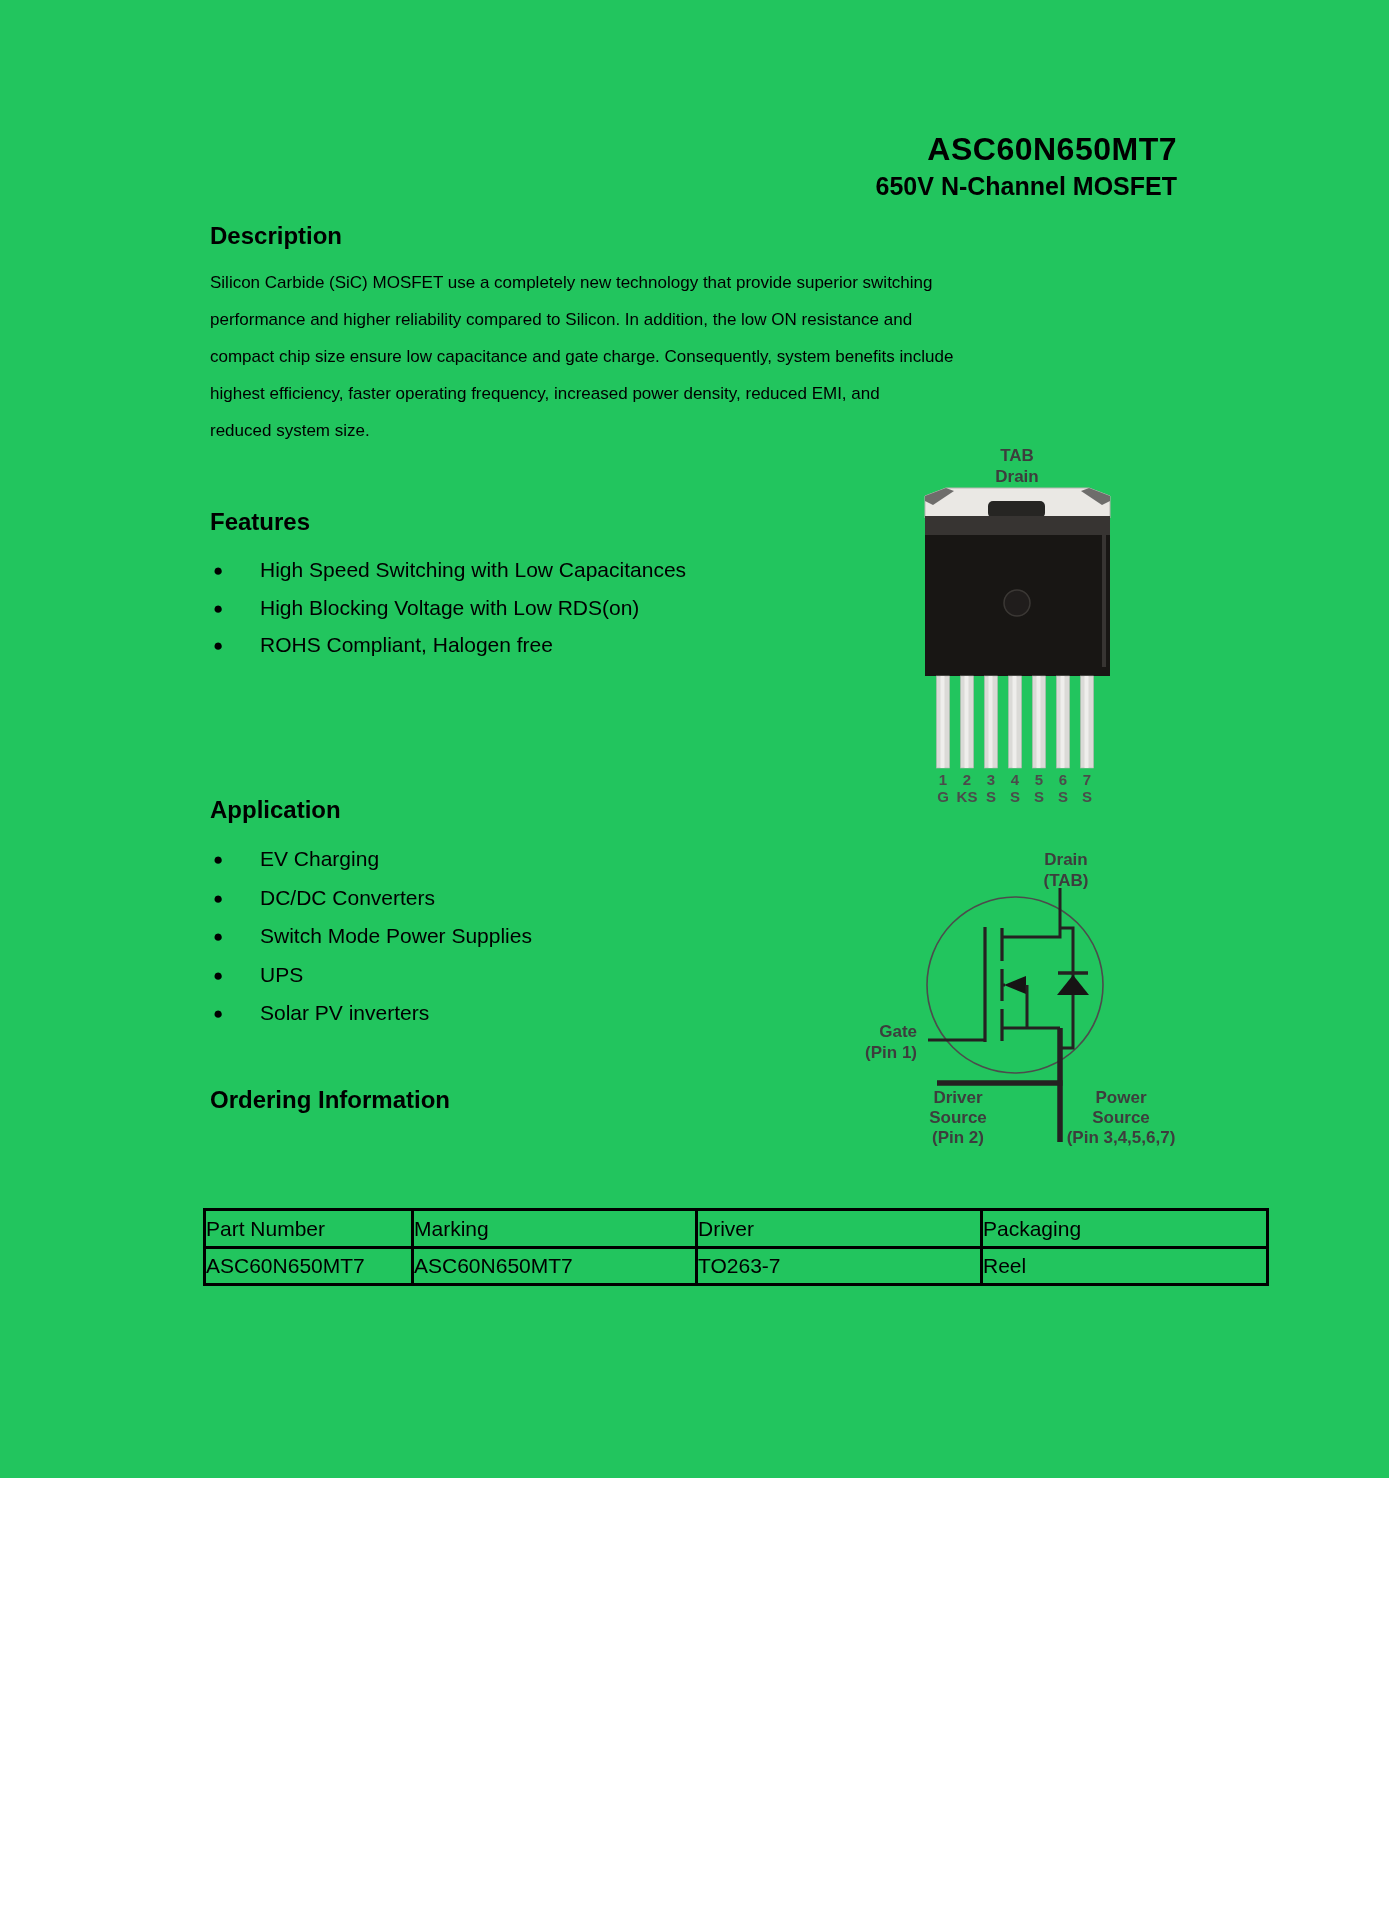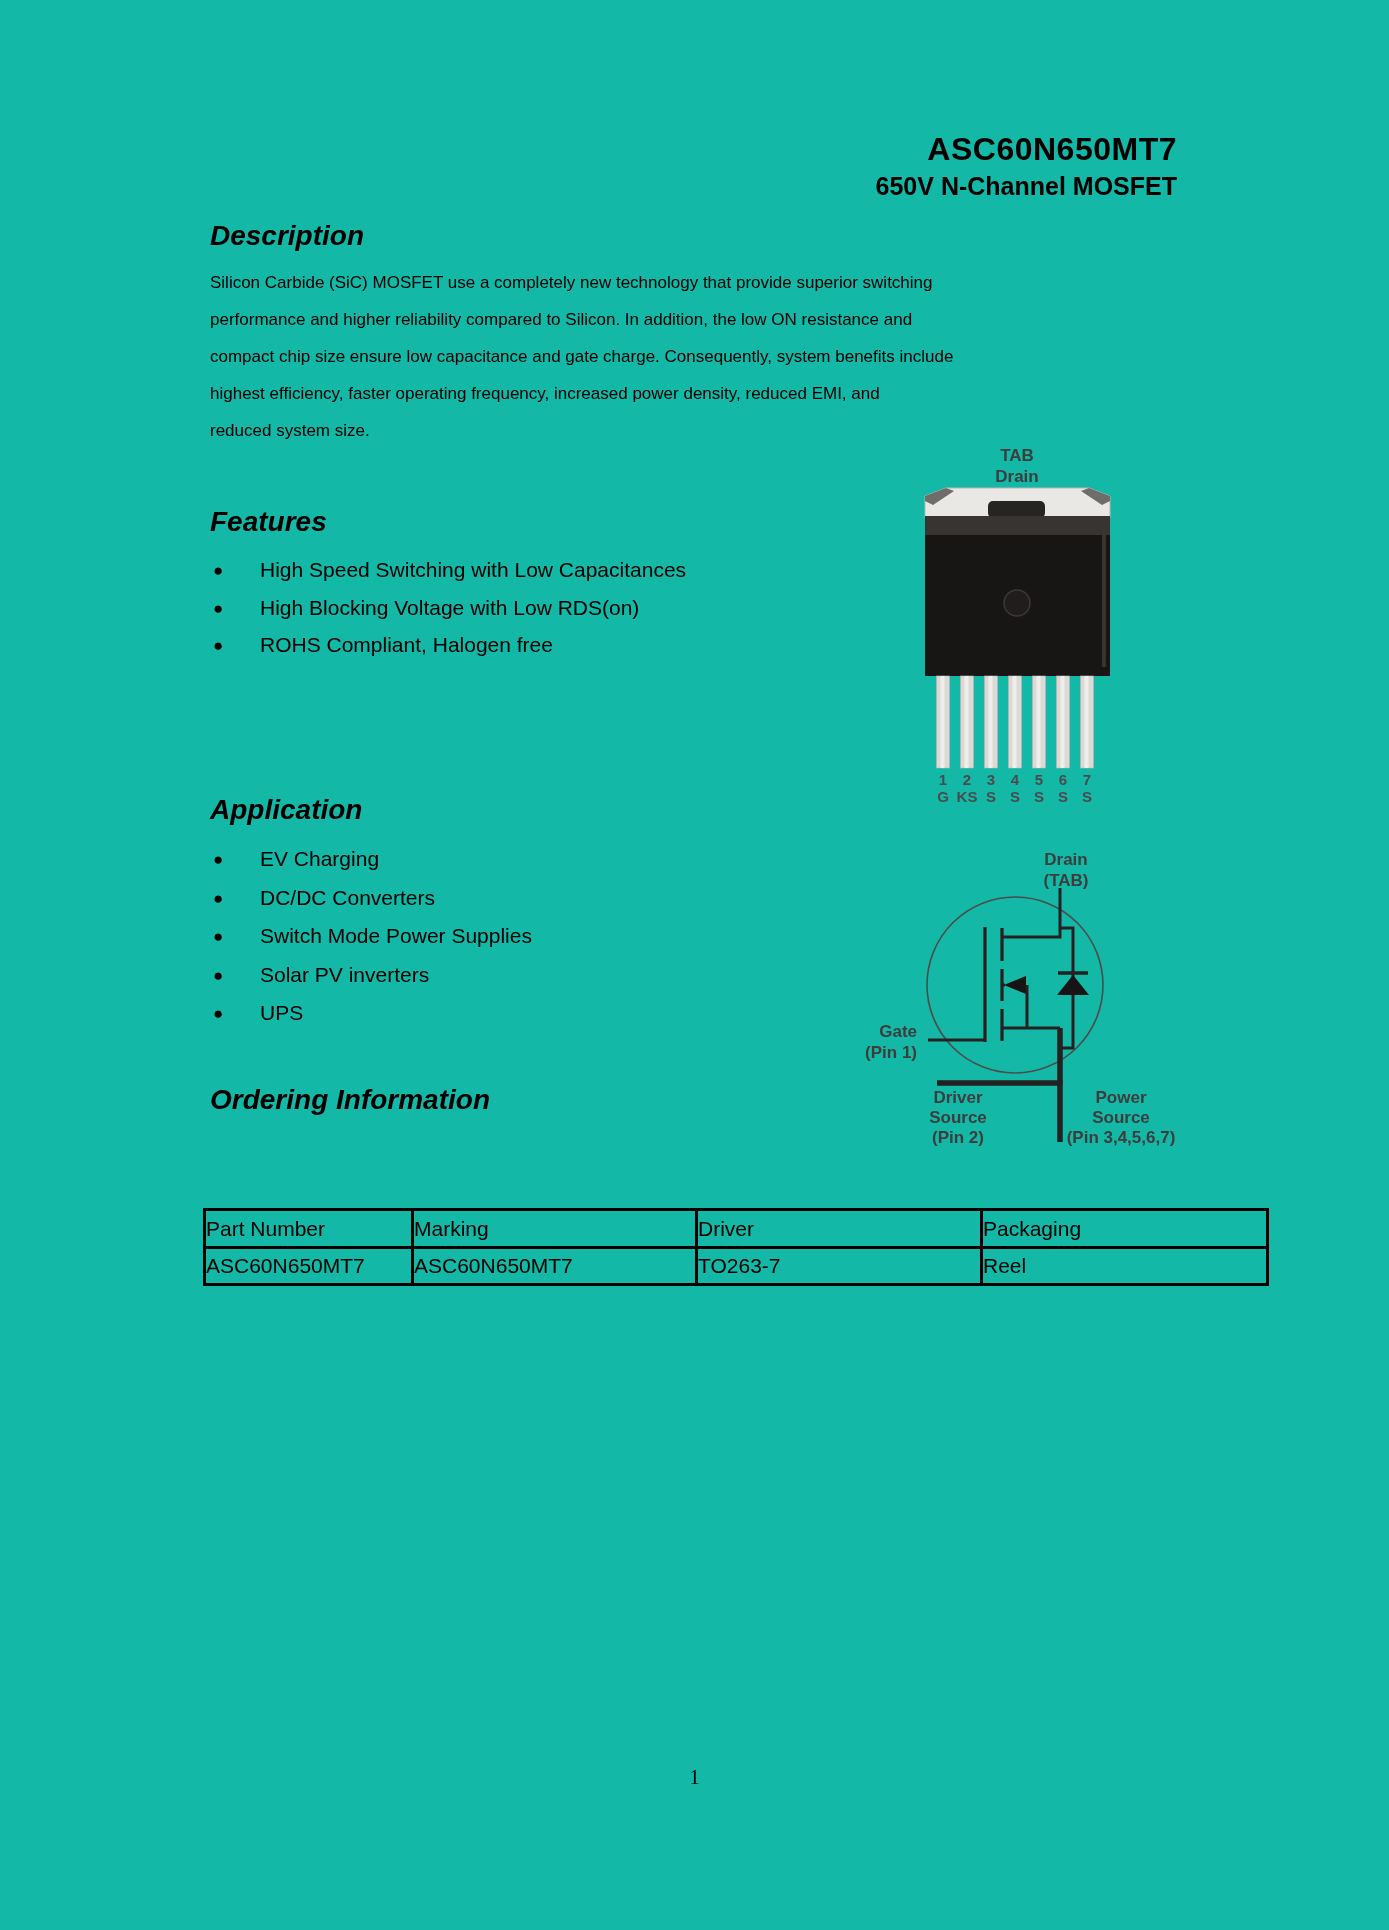--- a/index.html
+++ b/index.html
@@ -1,31 +1,31 @@
 <!DOCTYPE html>
 <html><head>
 <meta charset="utf-8">
 <style>
   * { margin: 0; padding: 0; box-sizing: border-box; }
   html, body { background: #ffffff; }
   body { font-family: "Liberation Sans", sans-serif; color: #000; }
   .page {
     position: relative;
     width: 1389px;
-    height: 1930px;
-    background: #14b8a6;
+    height: 1478px;
+    background: #22c55e;
     overflow: hidden;
   }
   .abs { position: absolute; }
 
   .title-block { right: 212px; top: 132px; text-align: right; }
   .part-title { font-size: 32px; font-weight: bold; line-height: 34px; letter-spacing: 0.5px; }
   .subtitle   { font-size: 25px; font-weight: bold; line-height: 40px; }
 
-  .h-sec { font-size: 28px; font-weight: bold; line-height: 28px; font-style: italic; }
+  .h-sec { font-size: 24px; font-weight: bold; line-height: 28px; }
 
   .para { left: 210px; top: 264px; font-size: 17px; line-height: 37px; white-space: nowrap; }
 
   .blist { font-size: 21px; }
   .blist .li { white-space: nowrap; }
   .blist.features .li { height: 37.5px; line-height: 37.5px; }
   .blist.apps .li { height: 38.5px; line-height: 38.5px; }
   .blist .bullet {
     display: inline-block;
     width: 47px;
@@ -85,22 +85,22 @@
     <div class="li"><span class="bullet">●</span><span>High Speed Switching with Low Capacitances</span></div>
     <div class="li"><span class="bullet">●</span><span>High Blocking Voltage with Low RDS(on)</span></div>
     <div class="li"><span class="bullet">●</span><span>ROHS Compliant, Halogen free</span></div>
   </div>
 
   <div class="abs h-sec" style="left:210px; top:796px;">Application</div>
   <div class="abs blist apps" style="left:213px; top:840px;">
     <div class="li"><span class="bullet">●</span><span>EV Charging</span></div>
     <div class="li"><span class="bullet">●</span><span>DC/DC Converters</span></div>
     <div class="li"><span class="bullet">●</span><span>Switch Mode Power Supplies</span></div>
+    <div class="li"><span class="bullet">●</span><span>UPS</span></div>
     <div class="li"><span class="bullet">●</span><span>Solar PV inverters</span></div>
-    <div class="li"><span class="bullet">●</span><span>UPS</span></div>
   </div>
 
   <svg class="abs" style="left:890px; top:438px;" width="250" height="370" viewBox="0 0 250 370">
     <text class="fig-label" x="127" y="23" text-anchor="middle">TAB</text>
     <text class="fig-label" x="127" y="44" text-anchor="middle">Drain</text>
 
     <g>
       <polygon points="35,80 35,58 56,50 199,50 220,58 220,80" fill="#eae8e4" stroke="#b8b6b2" stroke-width="1"></polygon>
       <polygon points="35,58 56,50 64,53 43,67 35,63" fill="#6e6d6b"></polygon>
       <polygon points="220,58 199,50 191,53 212,67 220,63" fill="#6e6d6b"></polygon>

